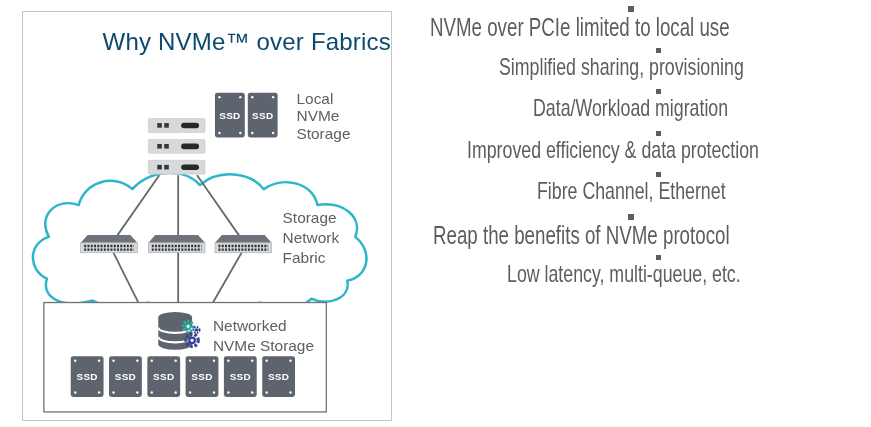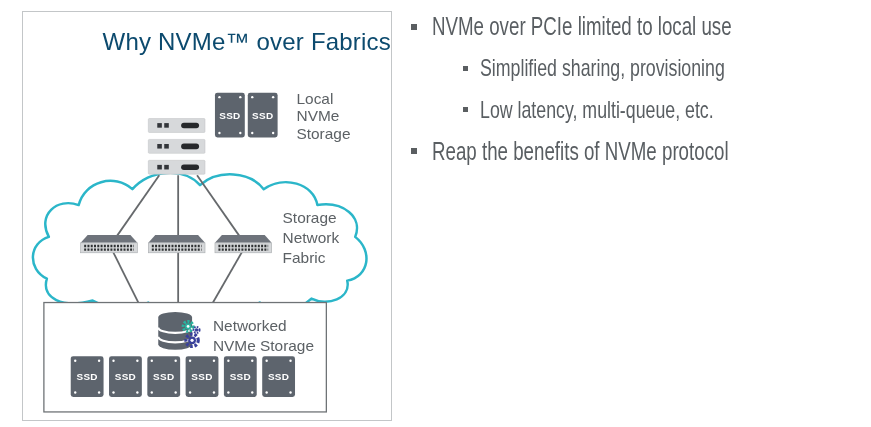--- a/index.html
+++ b/index.html
@@ -14,21 +14,21 @@
   }
   .panel-title {
     position:absolute; top:16px; left:0; width:100%; text-align:right;
     font-size:24px; color:#0c4a6e; letter-spacing:0.2px; white-space:nowrap;
   }
   .diagram { position:absolute; left:0; top:0; width:100%; height:100%; }
   .diagram text { font-family:"Liberation Sans", sans-serif; fill:#5c6165; font-size:15.5px; }
   .diagram text.ssd { fill:#ffffff; font-weight:bold; font-size:10px; text-anchor:middle; letter-spacing:0.3px; }
   
   .bullets { position:absolute; left:411px; top:6px; width:455px; }
-  .row { display:flex; align-items:center; height:41.5px; }
+  .row { display:flex; align-items:center; height:41.5px;flex-direction:column; }
   .row.l2 { margin-left:52px; }
   .sq { flex:0 0 auto; background:#5a5e61; }
   .row.l1 .sq { width:6px; height:6px; margin-right:15px; }
   .row.l2 .sq { width:5px; height:5px; margin-right:12px; }
   .bt { display:inline-block; white-space:nowrap; color:#595e62; transform-origin:left center; }
   .row.l1 .bt { font-size:26px; transform:scaleX(0.72); }
   .row.l2 .bt { font-size:24px; transform:scaleX(0.74); }
 </style>
 </head>
 <body>
@@ -220,21 +220,33 @@
     <div class="row l1">
       <span class="sq"></span>
       <span class="bt">NVMe over PCIe limited to local use</span>
     </div>
     <div class="row l2">
       <span class="sq"></span>
       <span class="bt">Simplified sharing, provisioning</span>
     </div>
     <div class="row l2">
       <span class="sq"></span>
+      <span class="bt">Data/Workload migration</span>
+    </div>
+    <div class="row l2">
+      <span class="sq"></span>
+      <span class="bt">Improved efficiency &amp; data protection</span>
+    </div>
+    <div class="row l2">
+      <span class="sq"></span>
+      <span class="bt">Fibre Channel, Ethernet</span>
+    </div>
+    <div class="row l1">
+      <span class="sq"></span>
+      <span class="bt">Reap the benefits of NVMe protocol</span>
+    </div>
+    <div class="row l2">
+      <span class="sq"></span>
       <span class="bt">Low latency, multi-queue, etc.</span>
     </div>
-    <div class="row l1">
-      <span class="sq"></span>
-      <span class="bt">Reap the benefits of NVMe protocol</span>
-    </div>
   </div>
 
 </div>
 
 </body></html>

